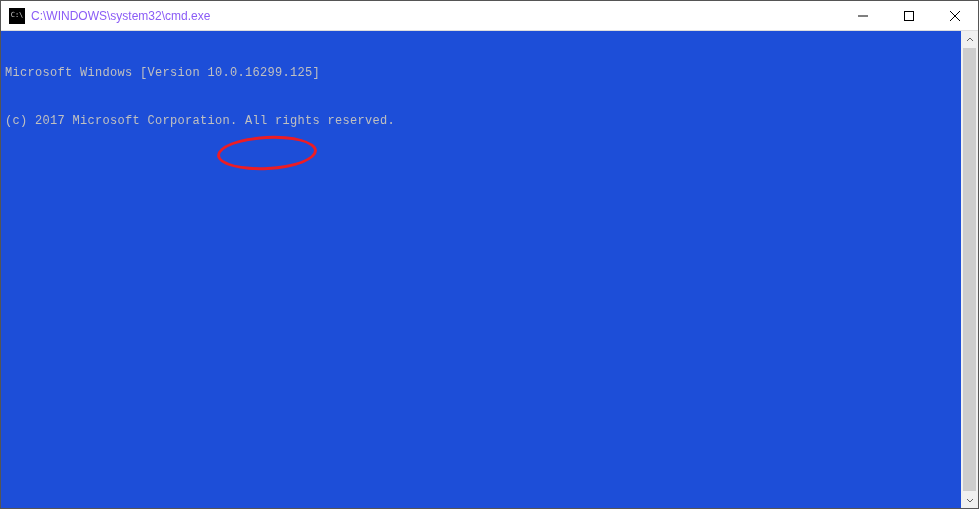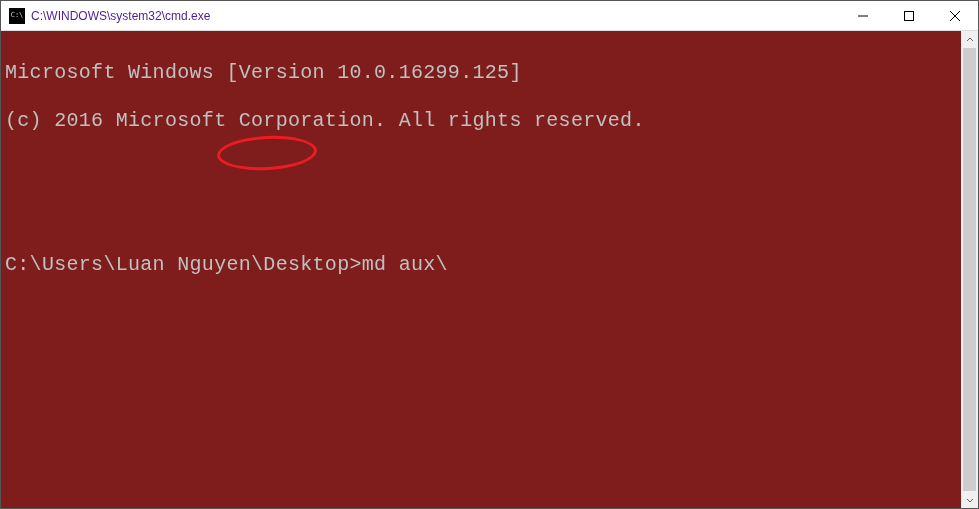--- a/index.html
+++ b/index.html
@@ -42,21 +42,21 @@
       justify-content: center;
     }
     .titlebar-icon-text {
       color: #ccc;
       font-size: 7px;
       font-family: Consolas, monospace;
       line-height: 1;
     }
     .titlebar-title {
       font-size: 12px;
-      color: #4c1d95;
+      color: #8b5cf6;
       flex: 1;
     }
     .titlebar-controls {
       display: flex;
       height: 100%;
     }
     .titlebar-btn {
       width: 46px;
       height: 100%;
       display: flex;
@@ -71,24 +71,24 @@
       height: 10px;
     }
     .client-area {
       flex: 1;
       display: flex;
       background: #000;
       overflow: hidden;
     }
     .terminal {
       flex: 1;
-      background: #7f1d1d;
+      background: #1d4ed8;
       color: #c0c0c0;
       font-family: Consolas, "Courier New", monospace;
-      font-size: 20px;
+      font-size: 12px;
       line-height: 16px;
       padding: 2px 0 0 4px;
       white-space: pre;
       position: relative;
       letter-spacing: 0.3px;
     }
     .terminal-line {
       display: block;
       min-height: 16px;
     }
@@ -168,24 +168,23 @@
         <svg viewBox="0 0 10 10">
             <line x1="0" y1="0" x2="10" y2="10" stroke="#000" stroke-width="1"></line>
             <line x1="10" y1="0" x2="0" y2="10" stroke="#000" stroke-width="1"></line>
           </svg>
       </button>
     </div>
   </div>
   <div class="client-area">
     <div class="terminal">
       <span class="terminal-line">Microsoft Windows [Version 10.0.16299.125]</span>
-      <span class="terminal-line">(c) 2016 Microsoft Corporation. All rights reserved.</span>
+      <span class="terminal-line">(c) 2017 Microsoft Corporation. All rights reserved.</span>
       <span class="terminal-line"></span>
       <span class="terminal-line"></span>
-      <span class="terminal-line">C:\Users\Luan Nguyen\Desktop&gt;md aux\</span>
       <span class="terminal-line"></span>
       <div class="annotation-circle"></div>
     </div>
     <div class="scrollbar">
       <button class="scrollbar-btn">
         <svg viewBox="0 0 8 8">
             <polyline points="1,5 4,2 7,5" fill="none" stroke="#606060" stroke-width="1"></polyline>
           </svg>
       </button>
       <div class="scrollbar-track">

